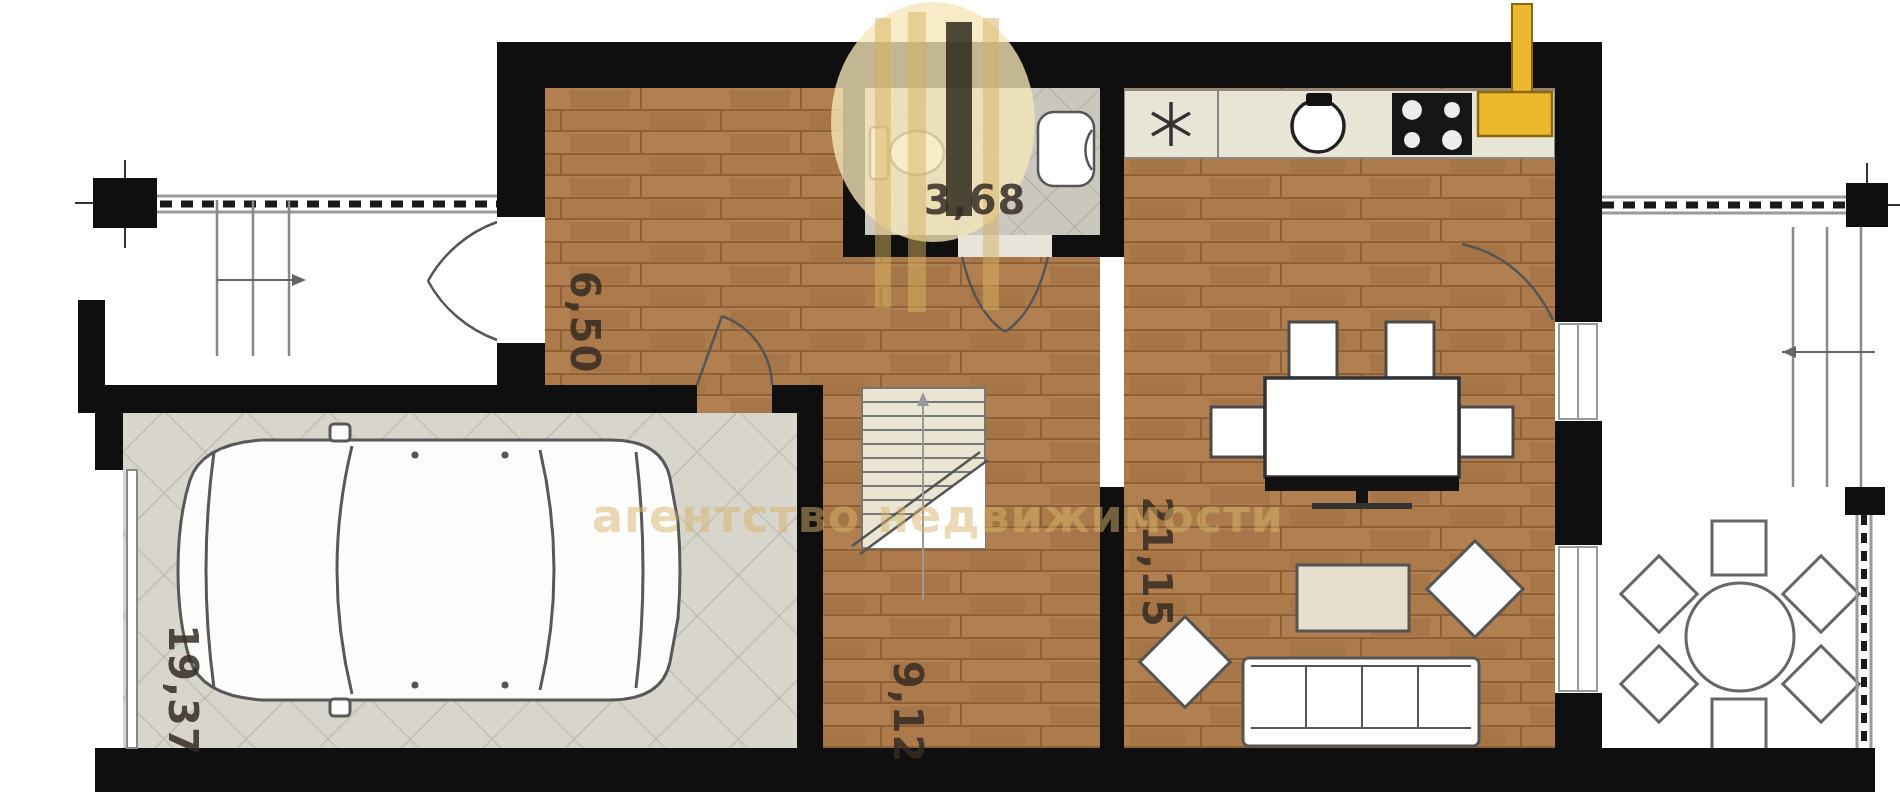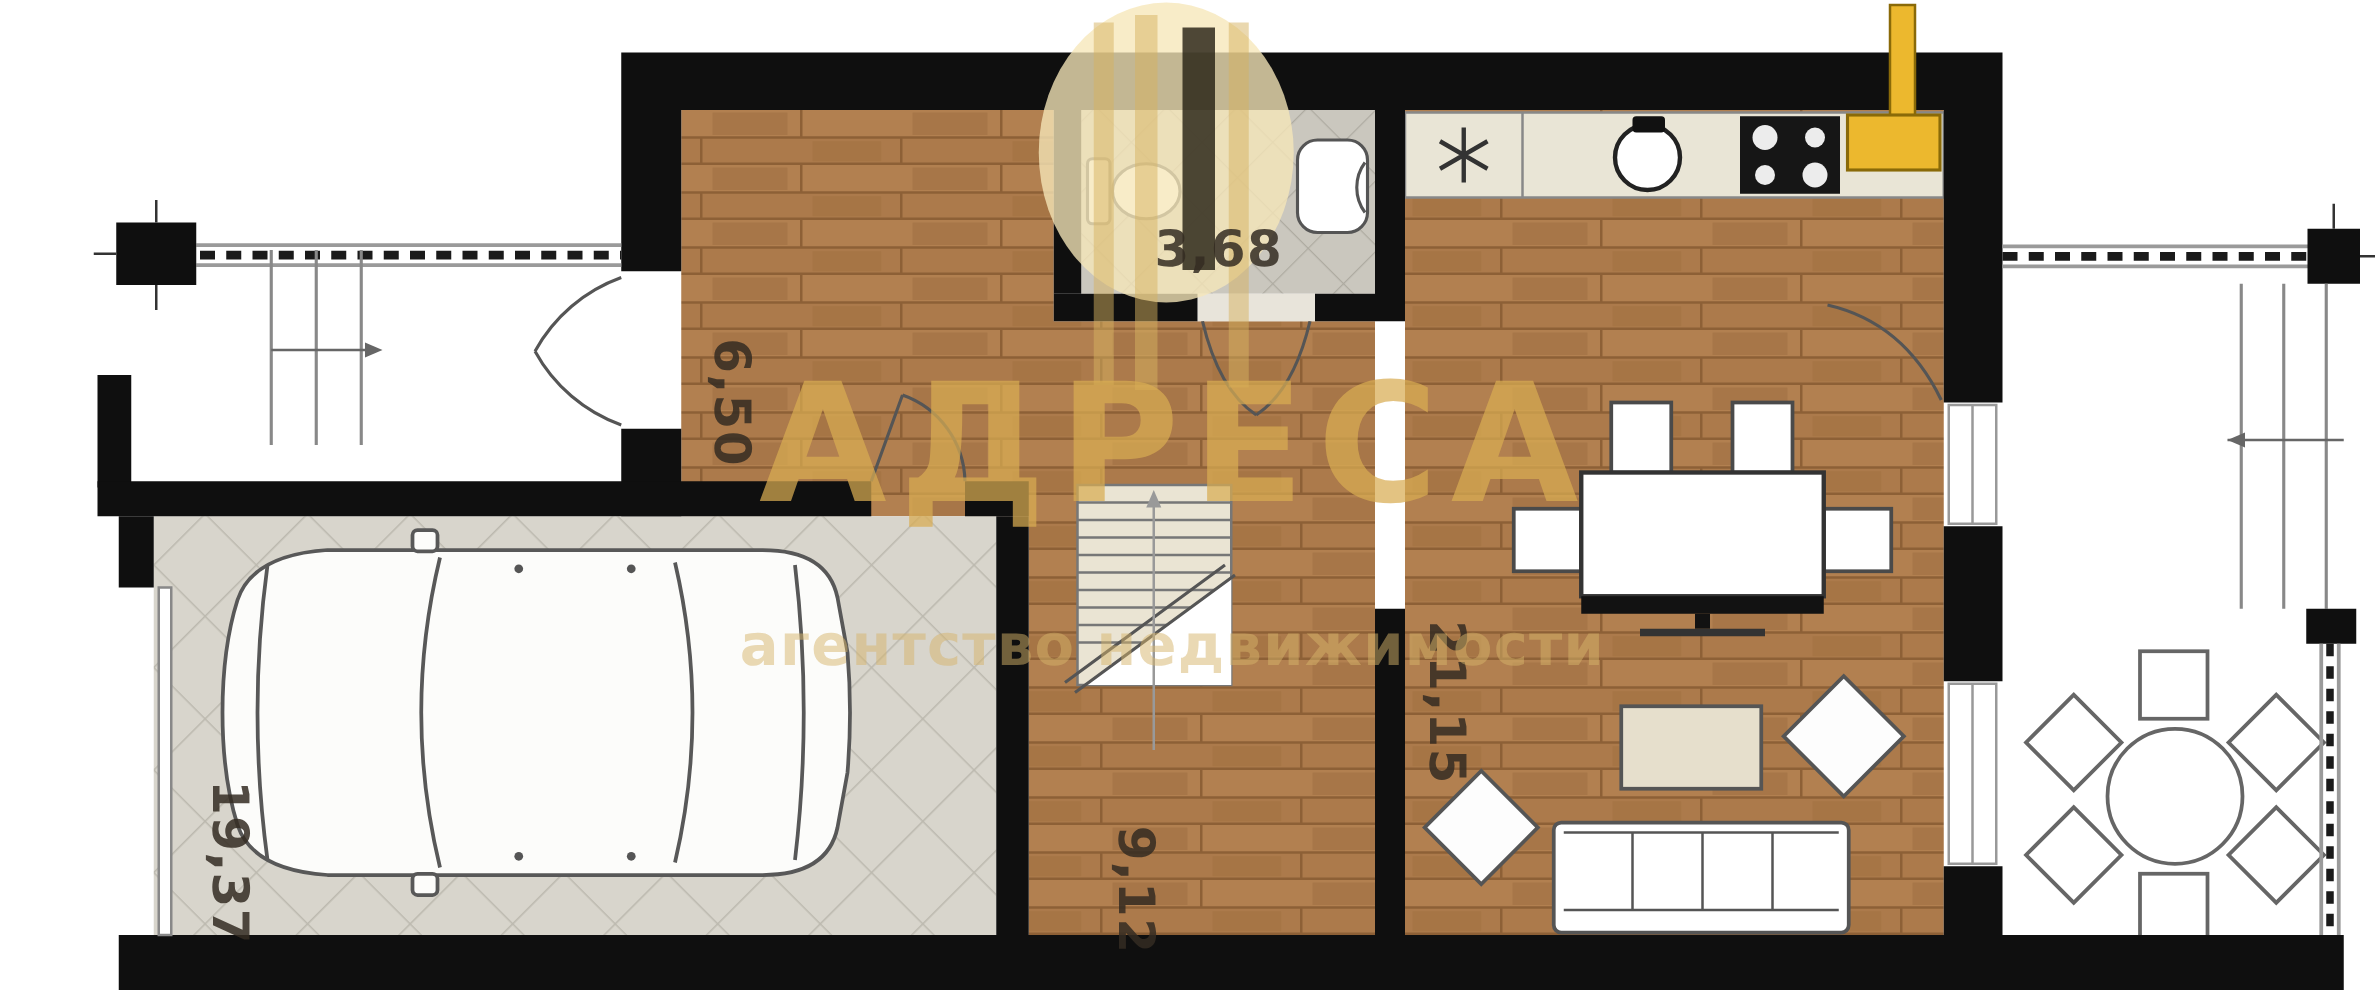--- a/index.html
+++ b/index.html
@@ -205,16 +205,15 @@
     <rect x="946" y="22" width="26" height="194" fill="rgba(35,30,18,0.8)"></rect>
   </g>
 </svg>
 
 <div class="room-label" style="left:585px;top:322px;">6,50</div>
 <div class="room-label horizontal" style="left:975px;top:200px;">3,68</div>
 <div class="room-label" style="left:1157px;top:562px;">21,15</div>
 <div class="room-label" style="left:908px;top:712px;">9,12</div>
 <div class="room-label" style="left:183px;top:690px;">19,37</div>
 
-<div class="wm-brand" style="left:940px;top:356px;">АДРЕСА</div>
 <div class="wm-tagline" style="left:938px;top:516px;">агентство недвижимости</div>
 
 </div>
 
 </body></html>

